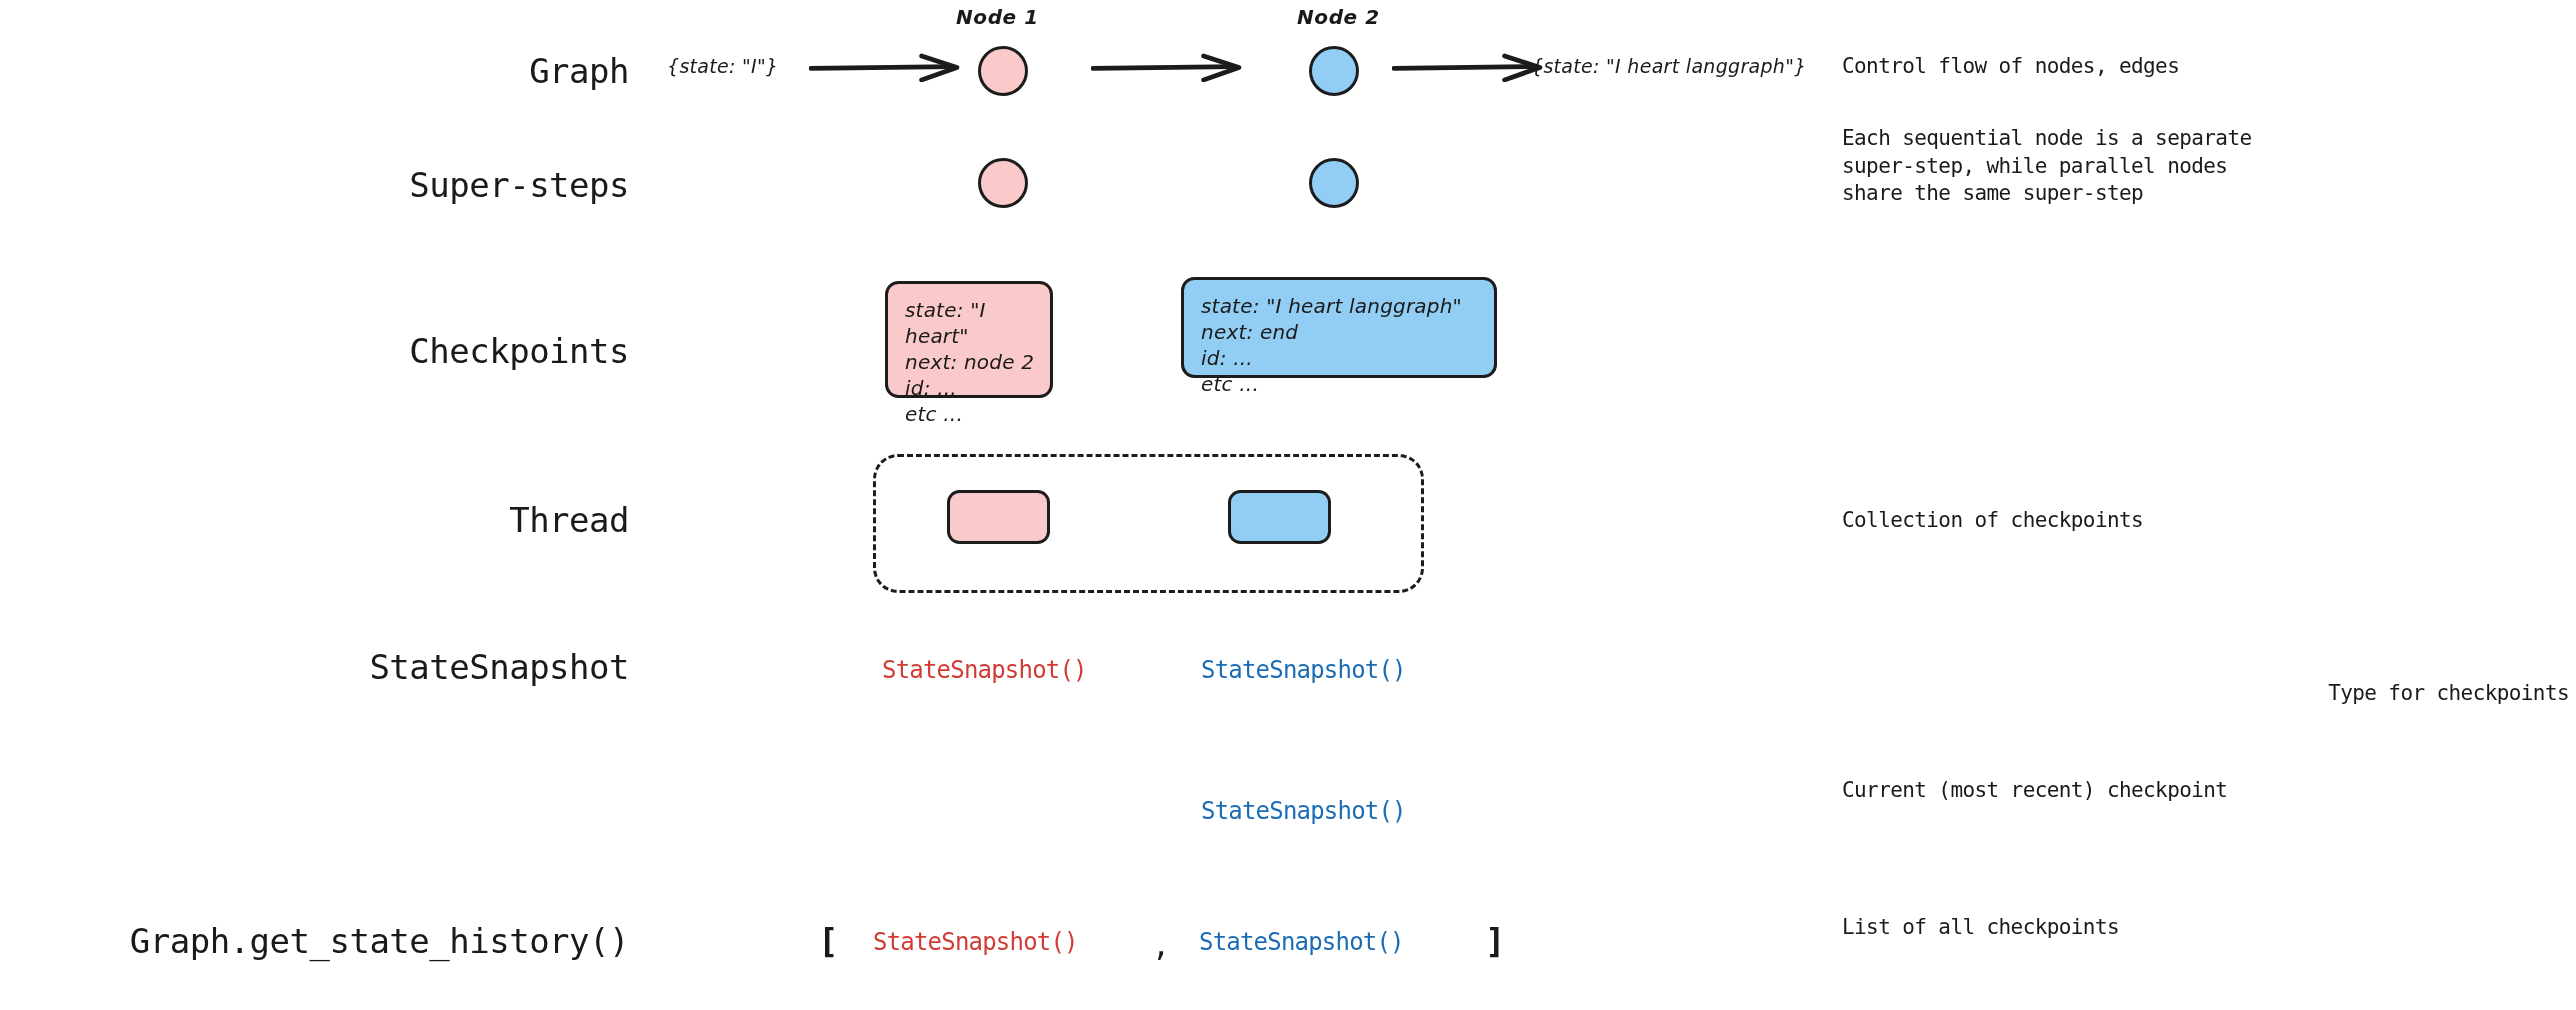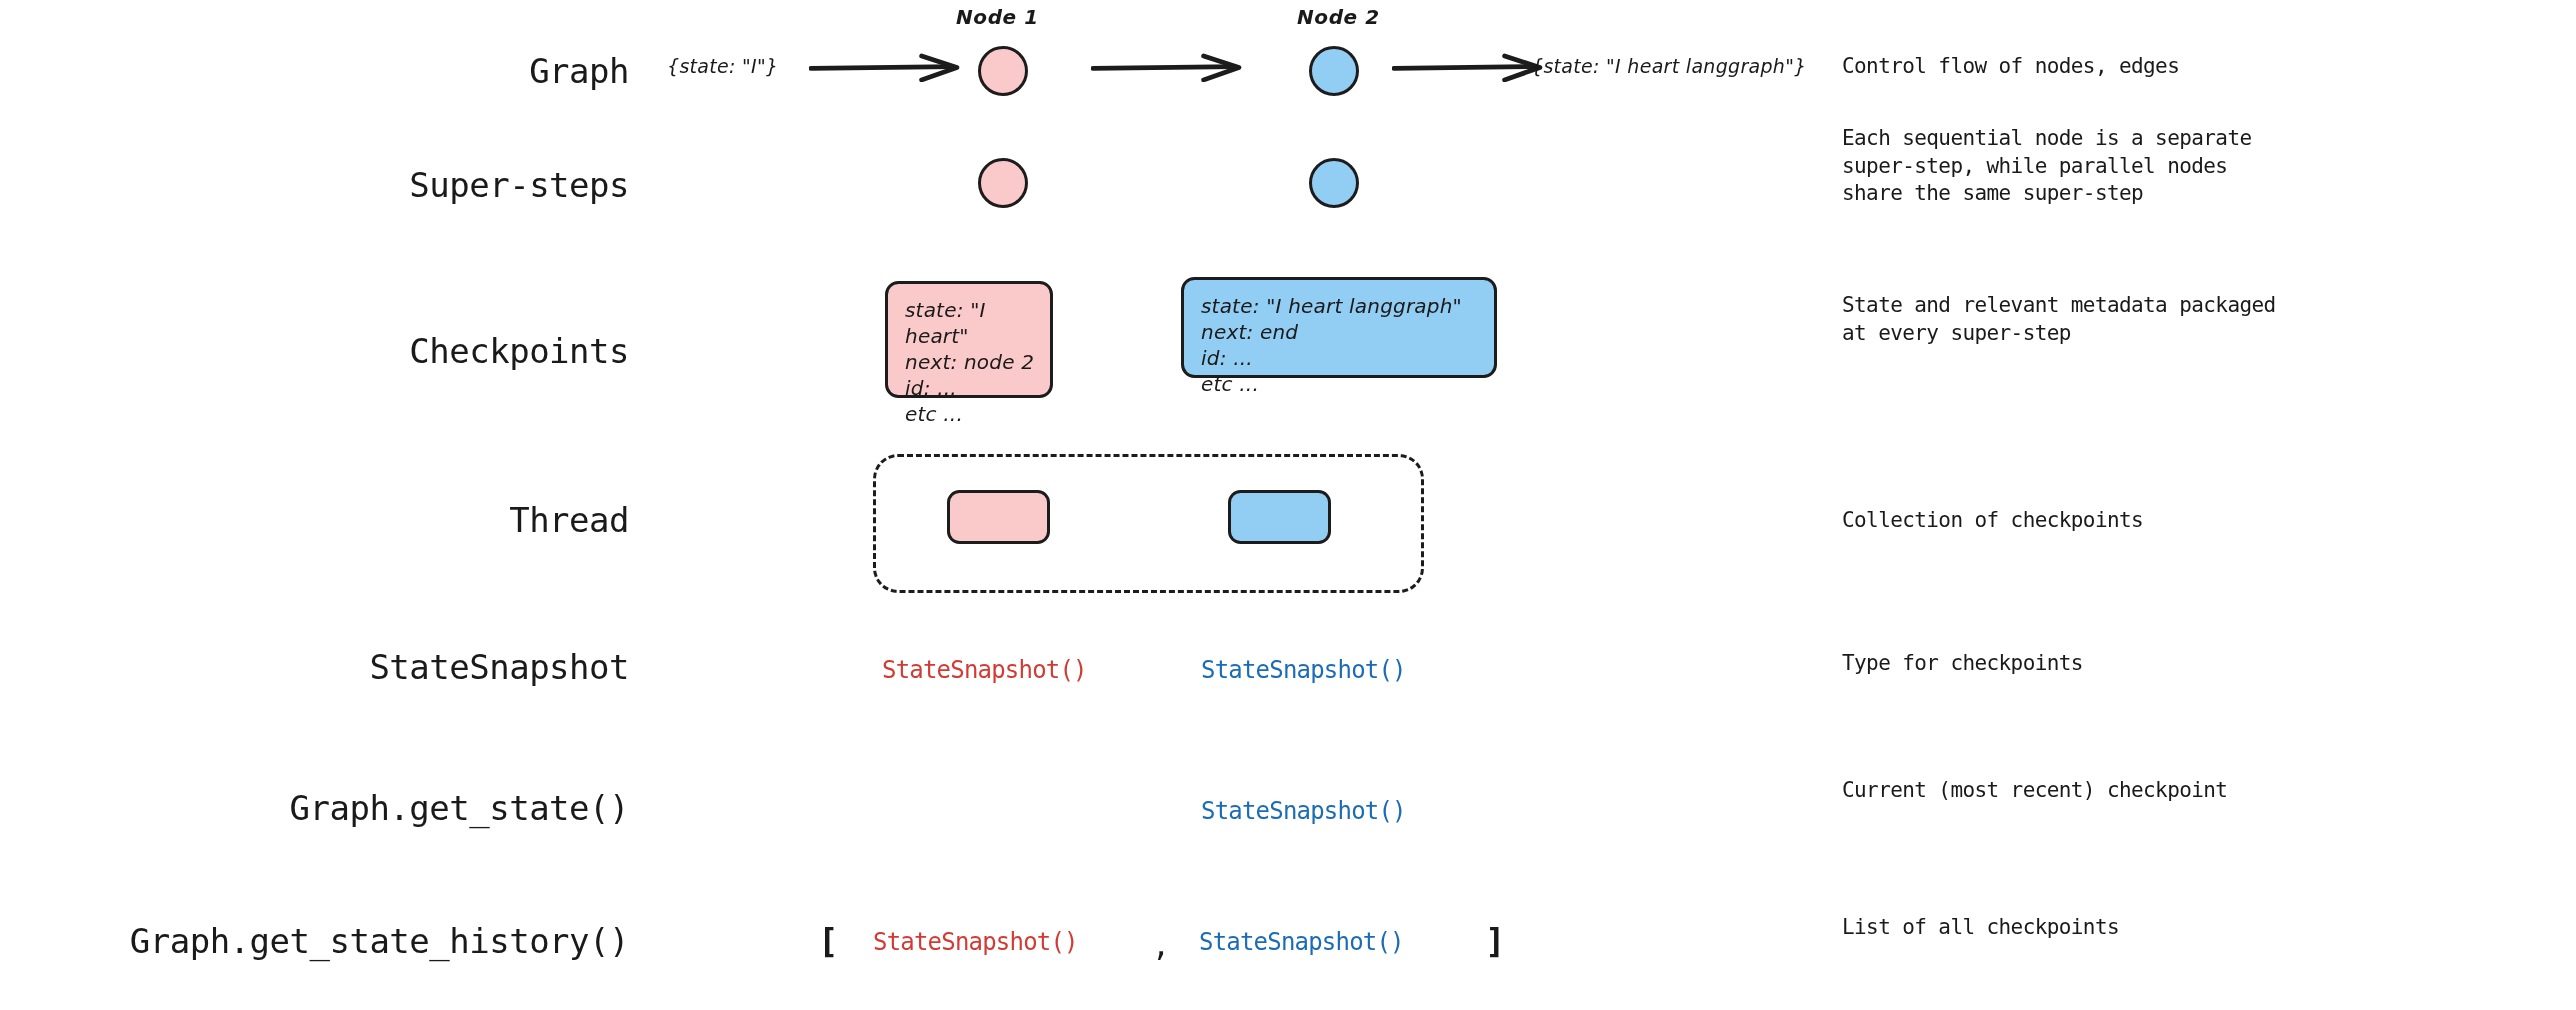--- a/index.html
+++ b/index.html
@@ -148,21 +148,20 @@
 </head>
 <body>
 
 <div id="page">
 
   <div class="row-label" style="top:51px;margin-left:21px;">Graph</div>
   <div class="row-label" style="top:165px;">Super-steps</div>
   <div class="row-label" style="top:331px;">Checkpoints</div>
   <div class="row-label" style="top:500px;">Thread</div>
   <div class="row-label" style="top:647px;">StateSnapshot</div>
-  <div class="row-label" style="top:788px;">Graph.get_state()</div>
   <div class="row-label" style="top:921px;">Graph.get_state_history()</div>
 
   <div class="state-annot" style="top:55px; left:667px;">{state: "I"}</div>
 
   <svg class="arrow" style="top:53px; left:809px;" width="167" height="29" viewBox="0 0 175 30">
     <path d="M2,16 L150,14" stroke="#1c1c1c" stroke-width="5" fill="none" stroke-linecap="round"></path>
     <path d="M118,3 L155,15 L118,28" stroke="#1c1c1c" stroke-width="5" fill="none" stroke-linecap="round" stroke-linejoin="round"></path>
   </svg>
 
   <div class="node-caption" style="top:4.8px; left:956px;">Node 1</div>
@@ -207,21 +206,19 @@
   <div class="bracket" style="top:921px; left:818px;">[</div>
   <div class="snap red" style="top:928px; left:873px;">StateSnapshot()</div>
   <div class="comma" style="top:928px; left:1152px;">,</div>
   <div class="snap blue" style="top:928px; left:1199px;">StateSnapshot()</div>
   <div class="bracket" style="top:921px; left:1485px;">]</div>
 
   <div class="row-desc" style="top:53px;">Control flow of nodes, edges</div>
   <div class="row-desc" style="top:125px;">Each sequential node is a separate
 super-step, while parallel nodes
 share the same super-step</div>
-  <div class="row-desc" style="top:292px;">State and relevant metadata packaged
-at every super-step</div>
   <div class="row-desc" style="top:507px;">Collection of checkpoints</div>
-  <div class="row-desc" style="top:650px;">Type for checkpoints</div>
+  <div class="row-desc" style="top:680px;text-align:right;">Type for checkpoints</div>
   <div class="row-desc" style="top:777px;">Current (most recent) checkpoint</div>
   <div class="row-desc" style="top:914px;">List of all checkpoints</div>
 
 </div>
 
 
 </body></html>

